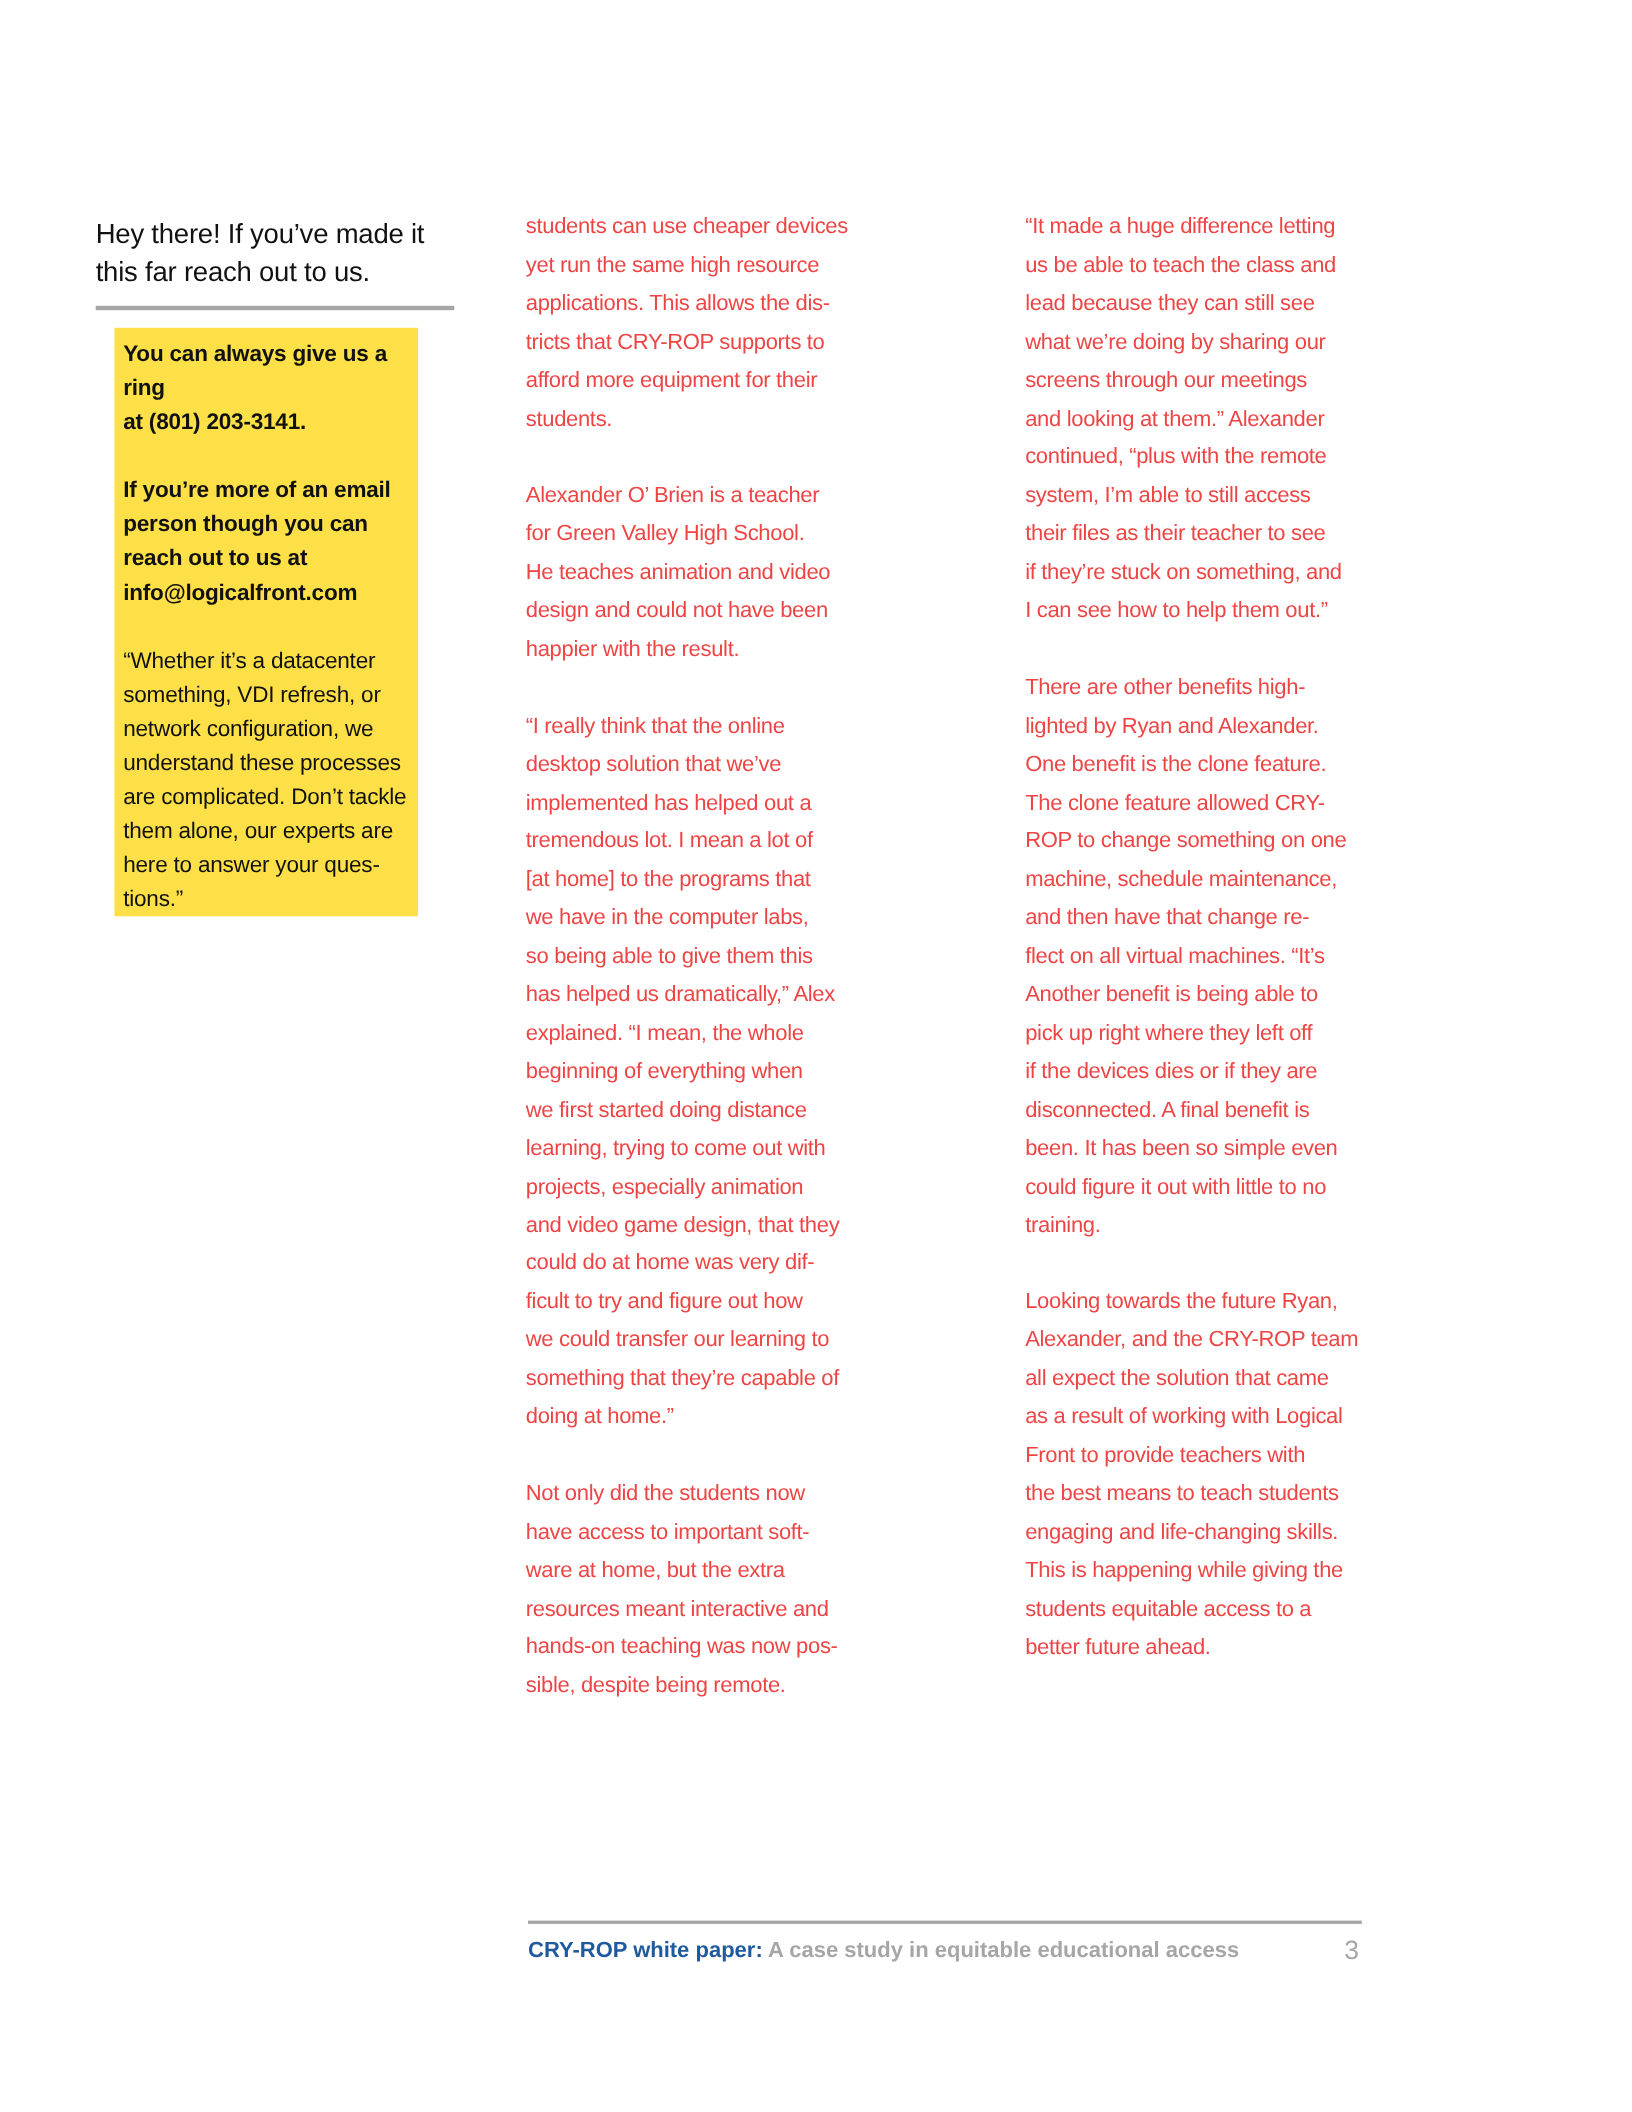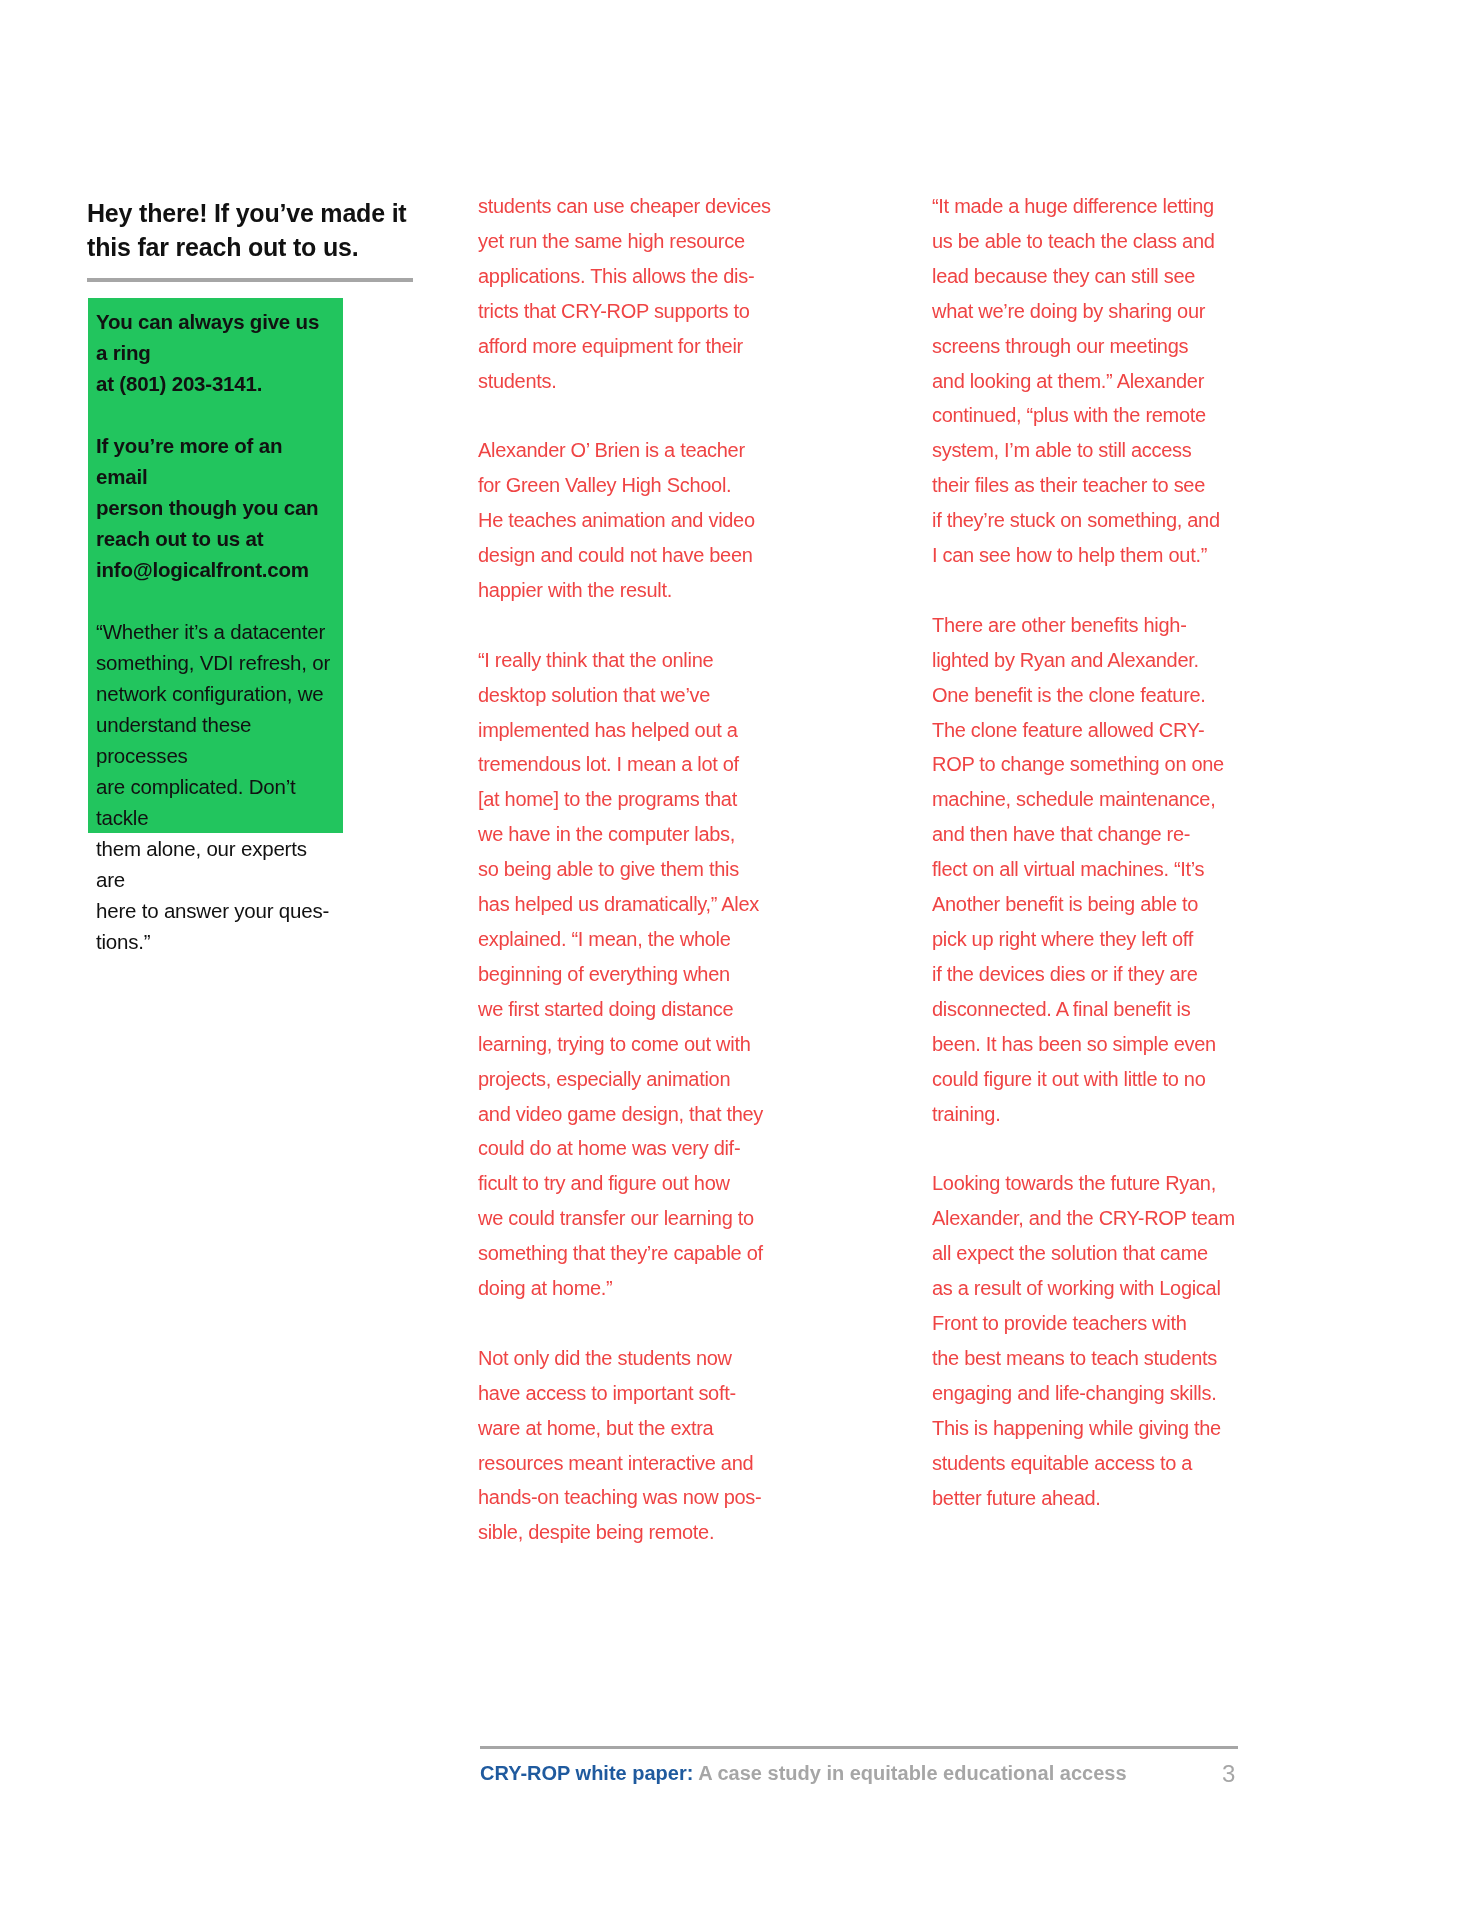--- a/index.html
+++ b/index.html
@@ -15,42 +15,42 @@
       font-family: "Liberation Sans", "DejaVu Sans", sans-serif;
       color: #111111;
     }
     .sidebar {
       position: absolute;
       left: 87px;
       top: 196px;
       width: 330px;
     }
     .sidebar-heading {
-      font-weight: bold;
+      font-weight: normal;
       font-size: 25px;
       line-height: 34px;
       margin: 0;
       color: #111;
       letter-spacing: -0.2px;
     }
     .sidebar-rule {
       position: absolute;
       left: 0;
       top: 82px;
       width: 326px;
       height: 4px;
       background: #a6a6a6;
     }
     .contact-box {
       position: absolute;
-      left: 1px;
+      left: 17px;
       top: 102px;
-      width: 255px;
+      width: 276px;
       height: 535px;
-      background: #22c55e;
+      background: #fde047;
       box-sizing: border-box;
       padding: 8px 8px 0 8px;
     }
     .contact-box p {
       margin: 0;
       font-size: 20.5px;
       line-height: 31px;
       letter-spacing: -0.2px;
     }
     .contact-box p.bold {

